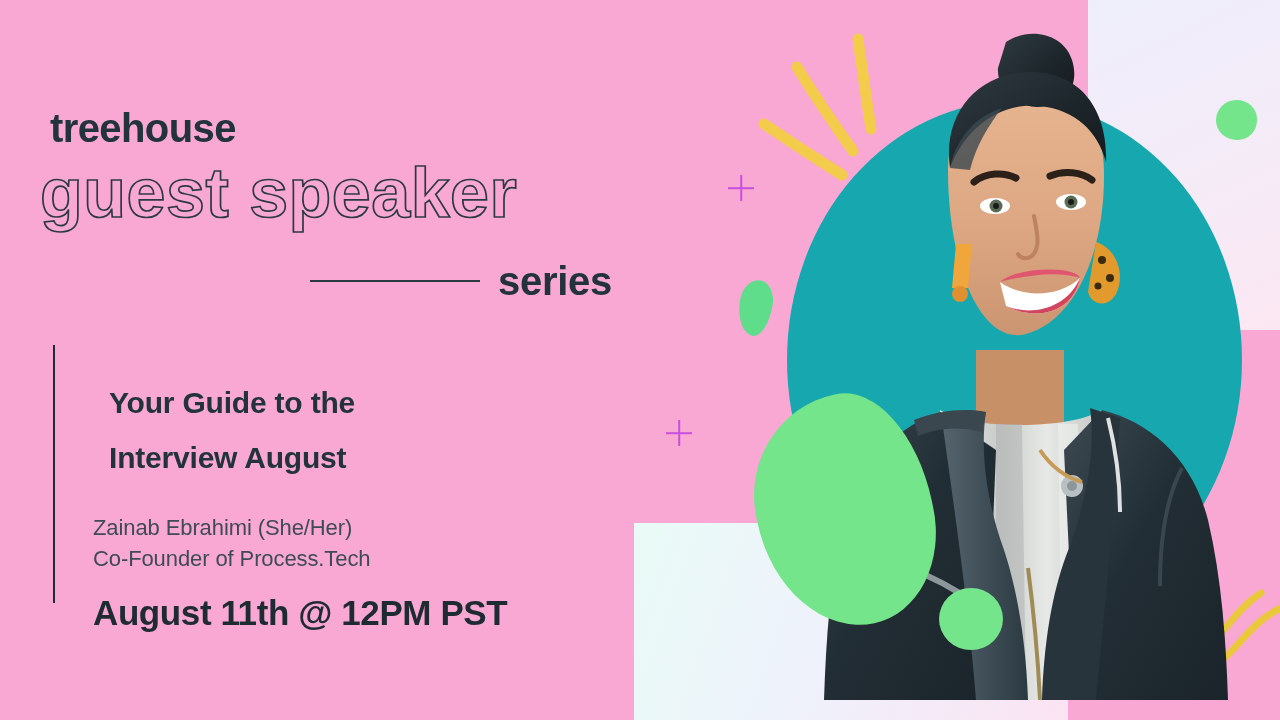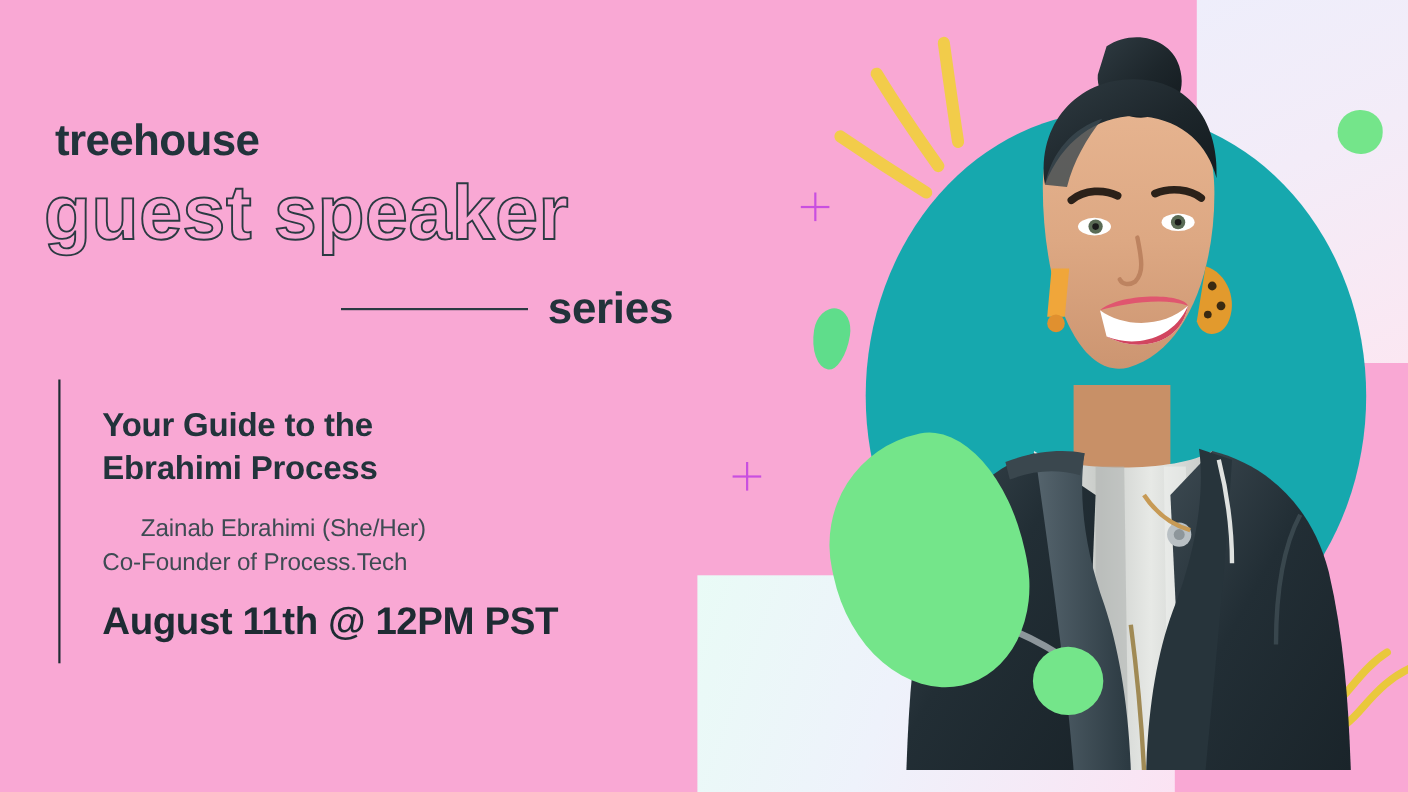--- a/index.html
+++ b/index.html
@@ -179,37 +179,37 @@
     position: absolute;
     left: 53px;
     top: 345px;
     width: 580px;
     height: 258px;
     border-left: 2.5px solid #1e2b33;
     box-sizing: border-box;
     padding-left: 38px;
   }
   .talk-title {
-    margin: 0;
+    margin: 16px;
     font-size: 30px;
     font-weight: 600;
     line-height: 1.3;
     letter-spacing: -0.2px;
     color: #22333b;
     padding-top: 22px;
   }
   .speaker-line {
     margin: 0;
     font-size: 22px;
     font-weight: 400;
     line-height: 1.42;
     color: #3e4b53;
     letter-spacing: -0.1px;
   }
-  .speaker-name { padding-top: 19px; margin-left: 35px; }
+  .speaker-name { padding-top: 19px; }
   .datetime {
     margin: 0;
     padding-top: 19px;
     font-size: 35px;
     font-weight: 700;
     letter-spacing: -0.4px;
     color: #1e2b33;
   }
 </style>
 </head>
@@ -348,20 +348,20 @@
 
     <div class="headline-outline">guest speaker</div>
 
     <div class="rule-row">
       <span class="rule-line"></span>
       <span class="series-word">series</span>
     </div>
 
     <div class="detail-block">
       <p class="talk-title">Your Guide to the</p>
-      <p class="talk-title" style="padding-top:0">Ebrahimi Process</p>
+      <p class="talk-title" style="padding-top:0">Interview August</p>
       <p class="speaker-line speaker-name">Zainab Ebrahimi (She/Her)</p>
       <p class="speaker-line">Co-Founder of Process.Tech</p>
       <p class="datetime">August 11th @ 12PM PST</p>
     </div>
 
   </div>
 </div>
 
 </body></html>

